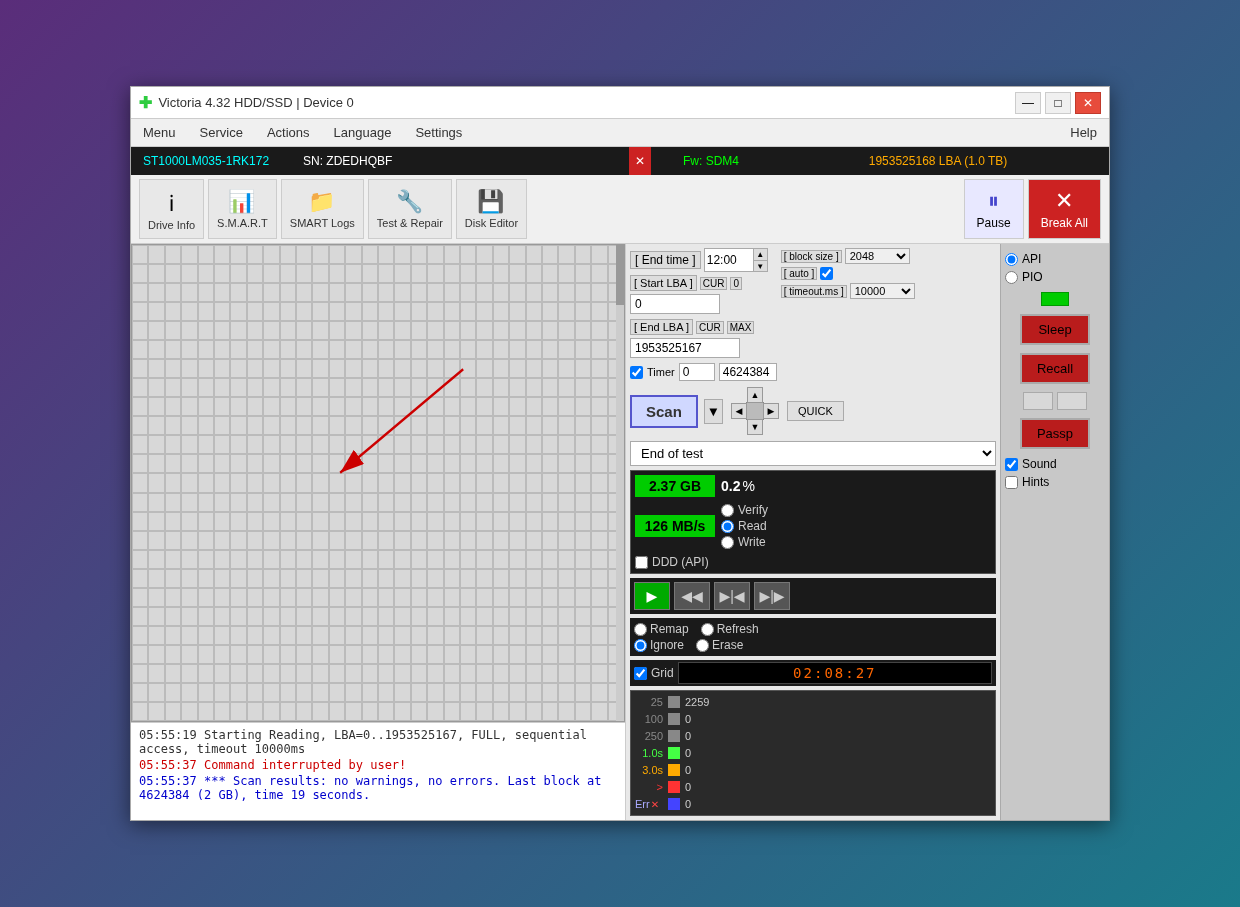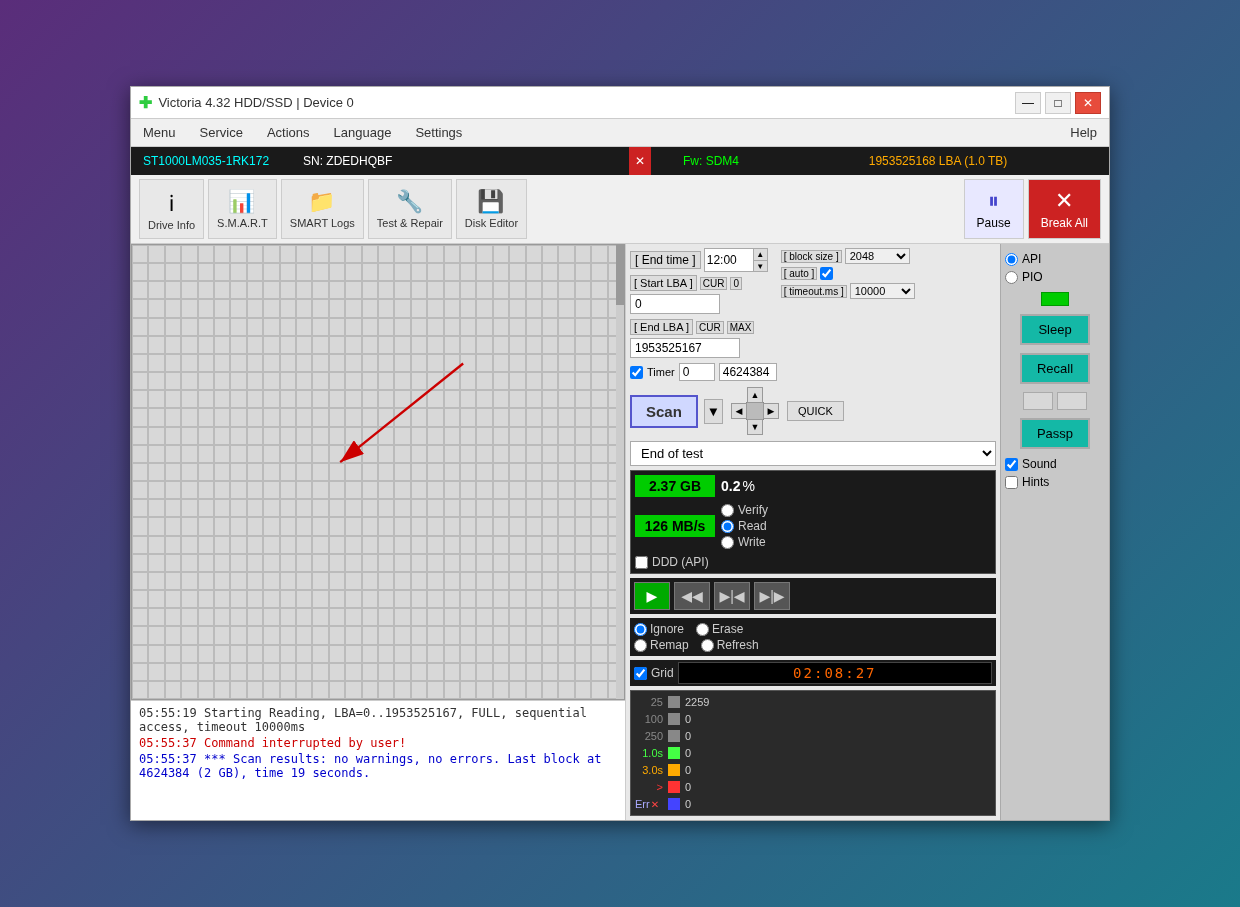--- a/index.html
+++ b/index.html
@@ -179,21 +179,21 @@
     }
     .arrow-overlay {
       position: absolute;
       top: 0;
       left: 0;
       width: 100%;
       height: 100%;
       pointer-events: none;
     }
     .log-area {
-      height: 120px;
+      height: 98px;
       background: #fff;
       border-top: 1px solid #ccc;
       overflow-y: auto;
       padding: 4px 8px;
       font-size: 12px;
       font-family: monospace;
     }
     .log-entry { padding: 1px 0; }
     .log-entry.normal { color: #333; }
     .log-entry.error { color: #cc0000; }
@@ -363,21 +363,21 @@
       gap: 4px;
       font-size: 12px;
     }
     .green-indicator {
       width: 28px;
       height: 14px;
       background: #00cc00;
       border: 1px solid #009900;
     }
     .sidebar-btn {
-      background: #14b8a6;
+      background: #b91c1c;
       border: 2px solid #aaa;
       padding: 6px 8px;
       font-size: 13px;
       cursor: pointer;
       width: 70px;
       text-align: center;
     }
     .mini-btn {
       width: 30px;
       height: 18px;
@@ -1431,36 +1431,36 @@
       <div class="playback-controls">
         <button class="pb-btn play">▶</button>
         <button class="pb-btn">◀◀</button>
         <button class="pb-btn">▶|◀</button>
         <button class="pb-btn">▶|▶</button>
       </div>
 
       <div class="error-options">
         <div class="error-row">
           <label class="error-radio">
+            <input type="radio" name="error" style="">
+            <span>Remap</span>
+          </label>
+          <label class="error-radio">
+            <input type="radio" name="error" style="">
+            <span>Refresh</span>
+          </label>
+        </div>
+        <div class="error-row">
+          <label class="error-radio">
             <input type="radio" name="error" checked="" style="">
             <span>Ignore</span>
           </label>
           <label class="error-radio">
             <input type="radio" name="error" style="">
             <span>Erase</span>
-          </label>
-        </div>
-        <div class="error-row">
-          <label class="error-radio">
-            <input type="radio" name="error" style="">
-            <span>Remap</span>
-          </label>
-          <label class="error-radio">
-            <input type="radio" name="error" style="">
-            <span>Refresh</span>
           </label>
         </div>
       </div>
 
       <div class="grid-row-bottom">
         <input type="checkbox" checked="" style="">
         <span style="color:#ccc;font-size:12px;">Grid</span>
         <div class="grid-timer-display">02:08:27</div>
       </div>
 

